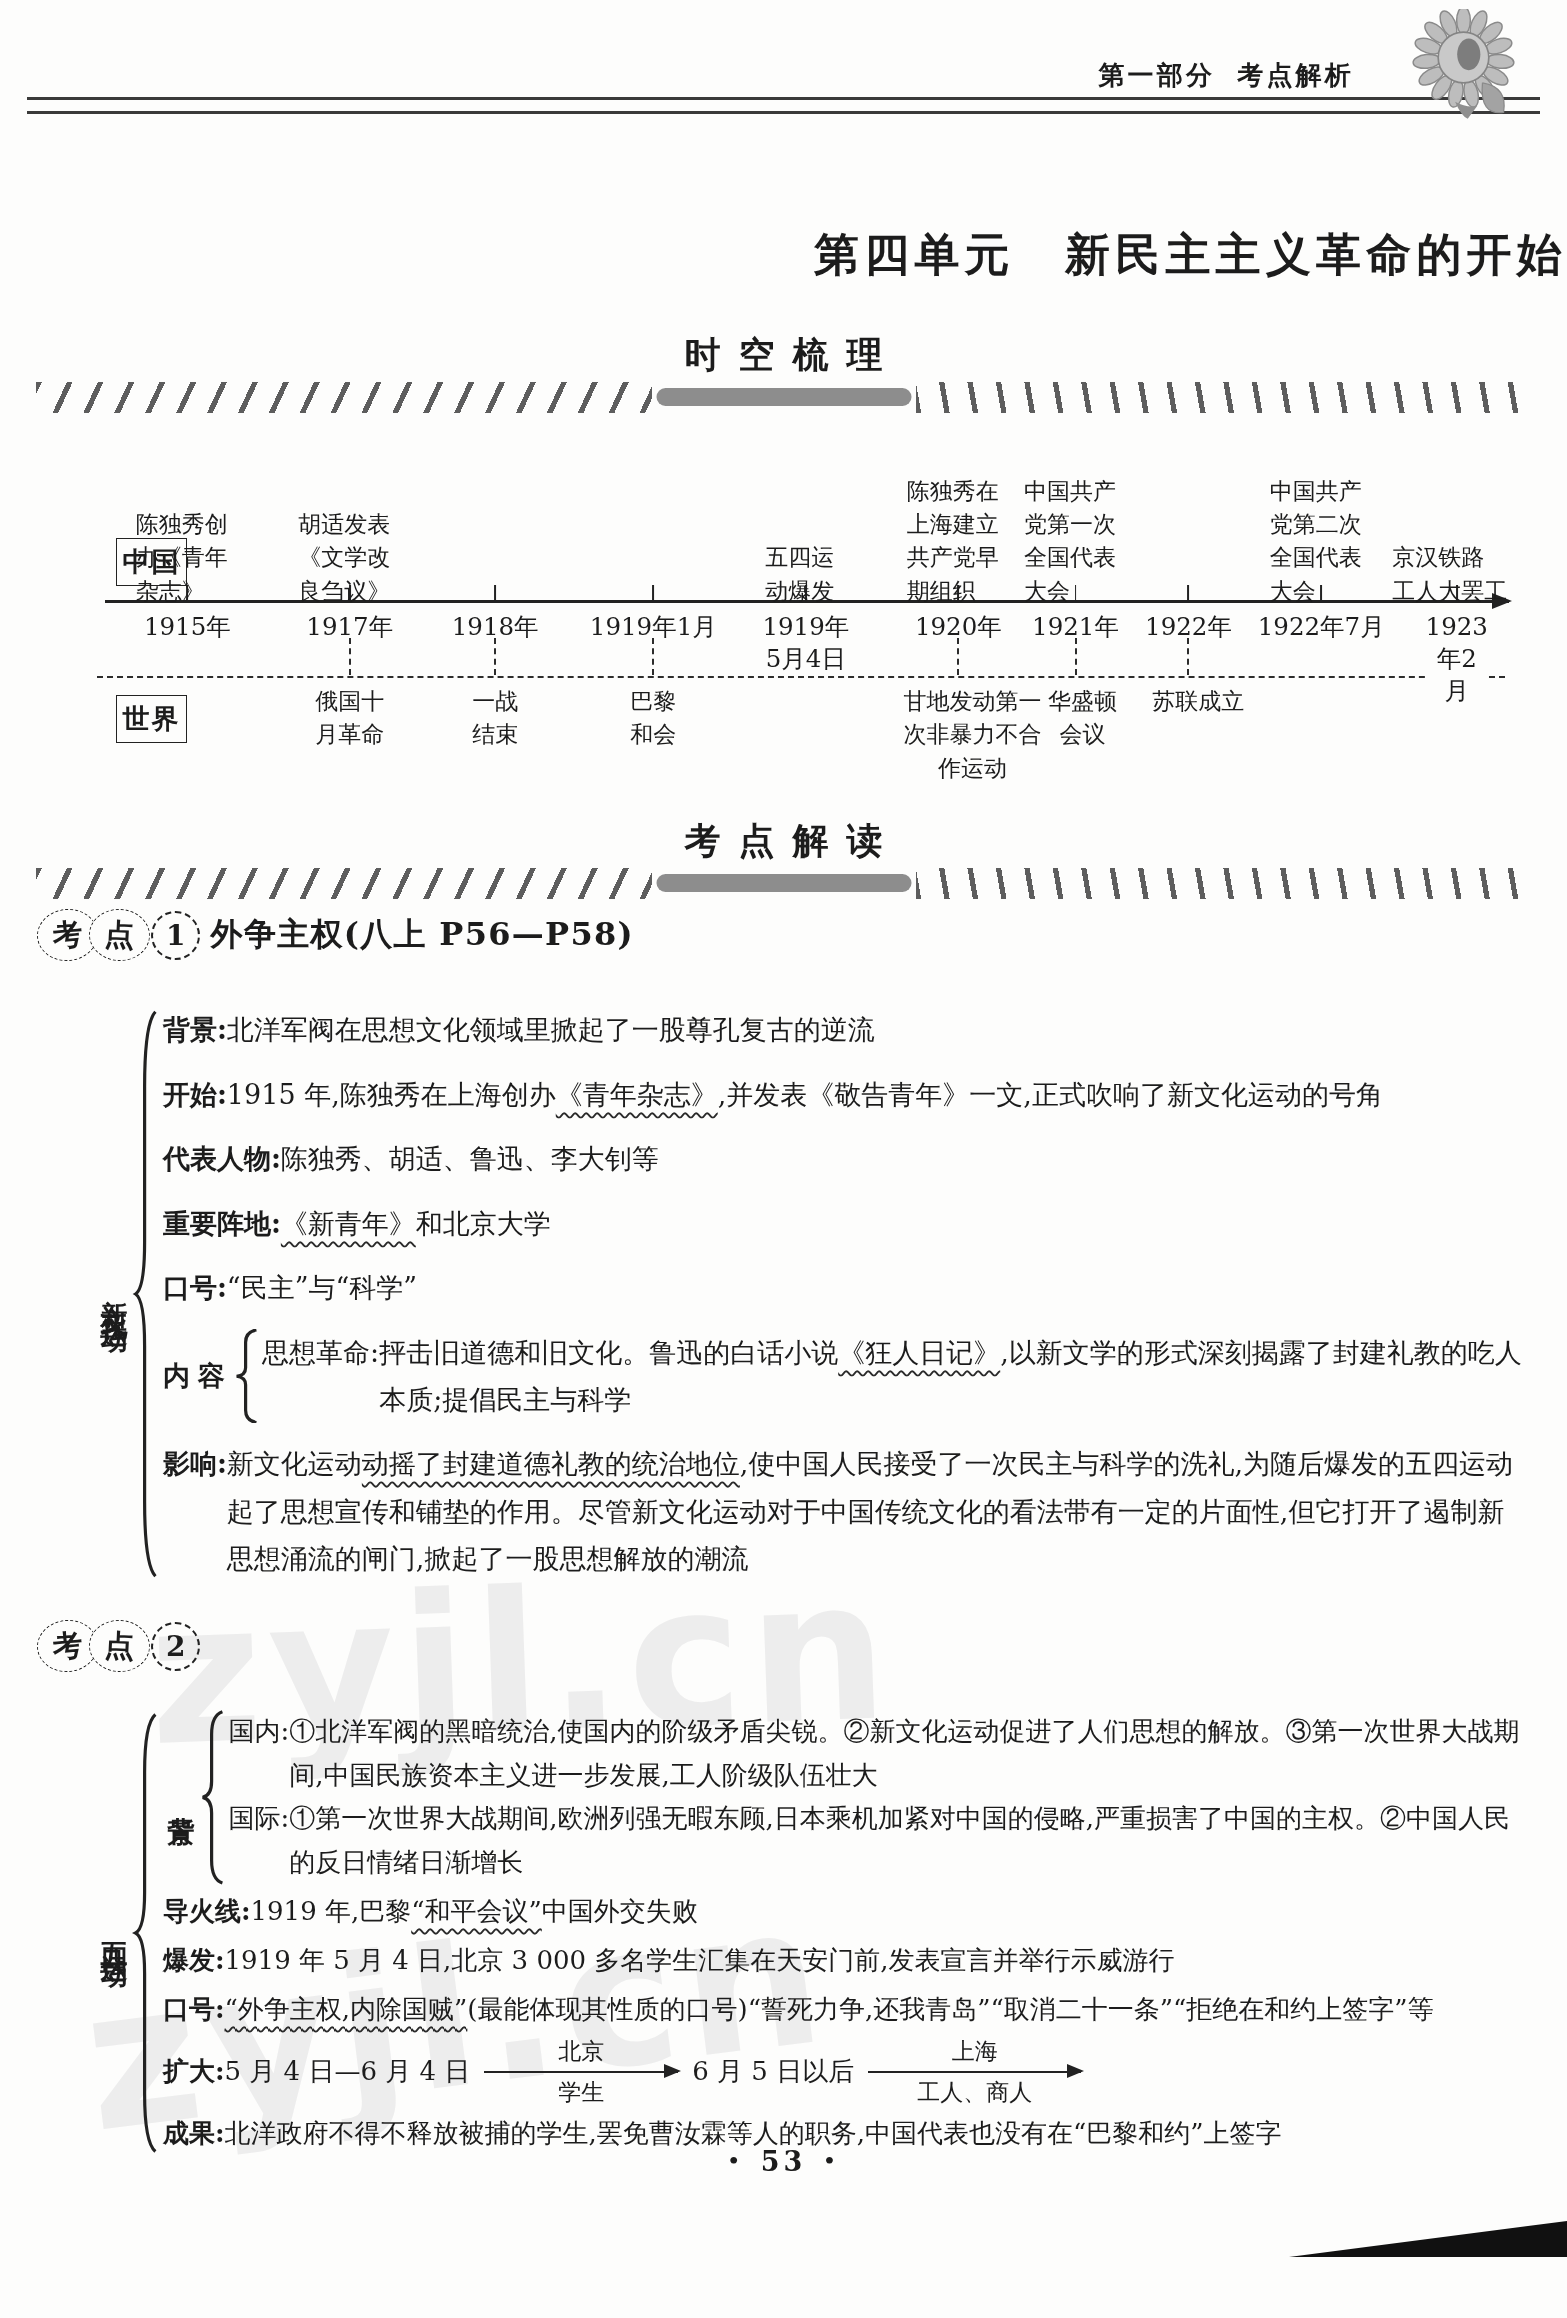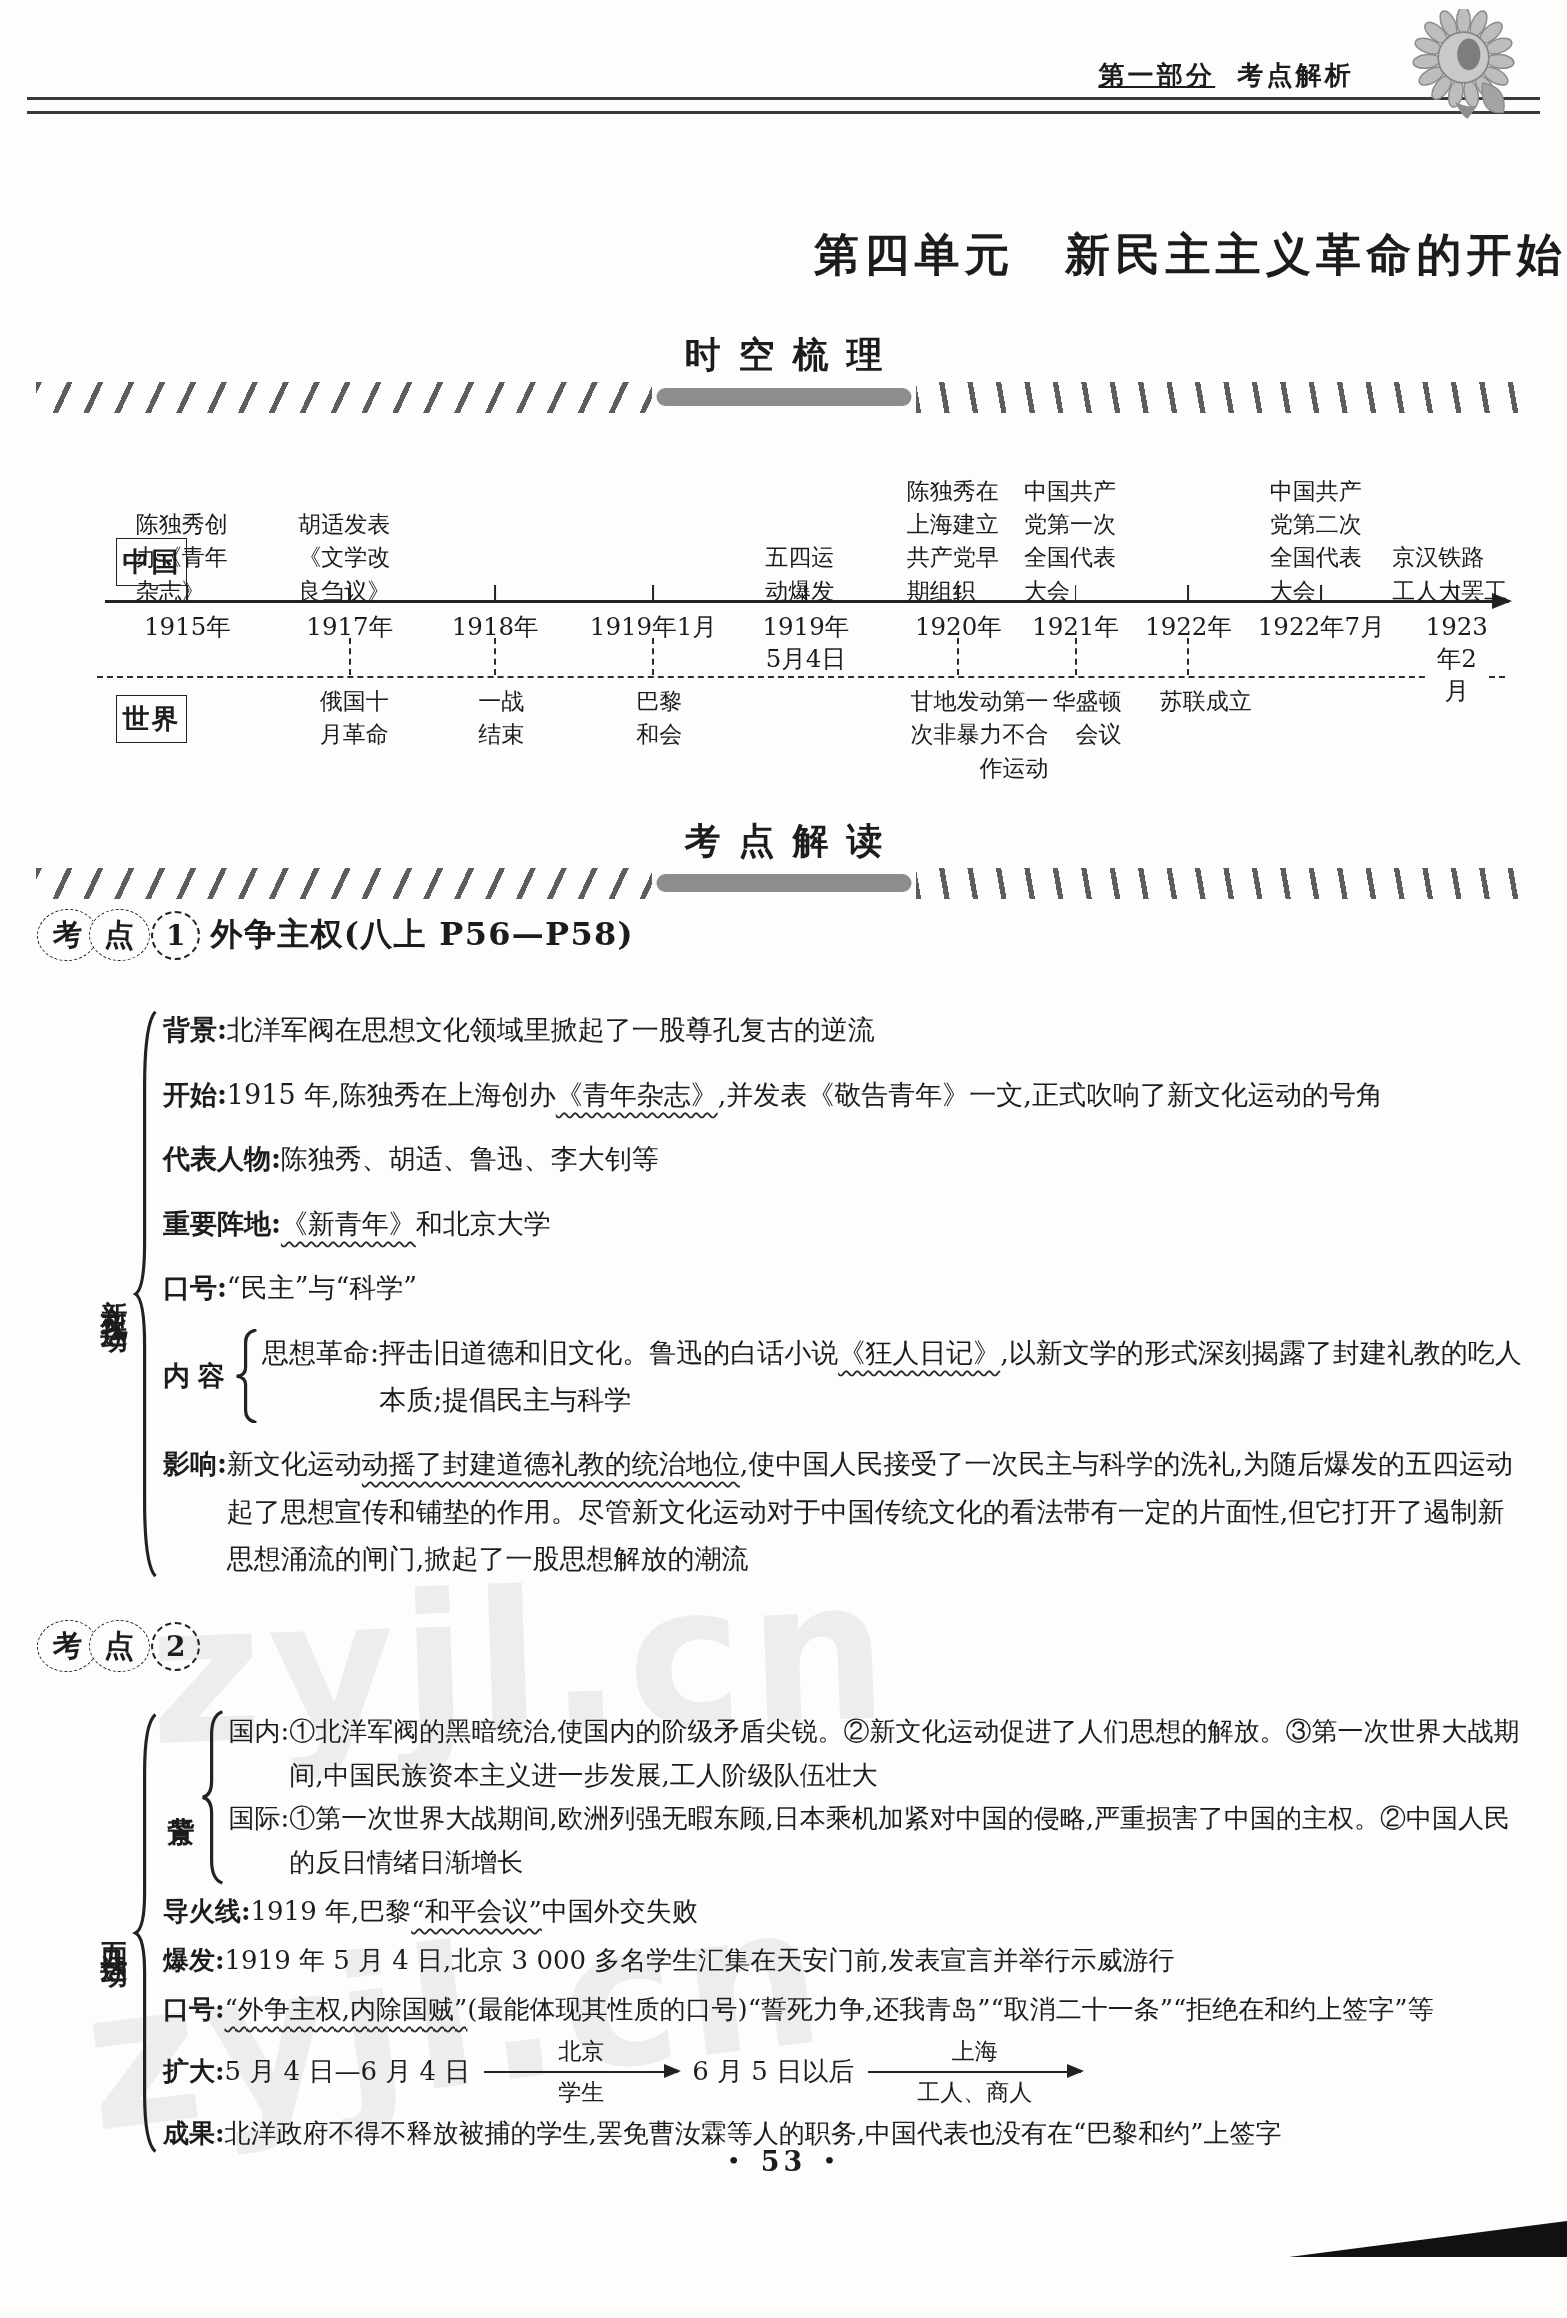--- a/index.html
+++ b/index.html
@@ -45,21 +45,21 @@
   .tl-dashed{position:absolute;left:0;right:3.9px;top:234px;border-top:2.6px dashed #2c2c2c;}
   .tl-box{position:absolute;left:19.4px;border:1.9px solid #222;background:#fdfdfc;
           font-size:27px;font-weight:600;padding:5.2px 5.2px;letter-spacing:1.9px;}
   #china-box{top:96px;} #world-box{top:253px;}
   .tick{position:absolute;top:143px;width:1.9px;height:16px;background:#222;transform:translateX(-50%);}
   .tl-date{position:absolute;top:169px;transform:translateX(-50%);font-size:24.5px;
            white-space:pre-line;text-align:center;line-height:1.3;background:#fdfdfc;}
   .cn-ev{position:absolute;bottom:189px;transform:translateX(-50%);font-size:23px;
          line-height:1.45;white-space:pre-line;text-align:left;}
   .wd-ev{position:absolute;top:243px;transform:translateX(-50%);font-size:23px;
-         line-height:1.45;white-space:pre-line;text-align:right;}
+         line-height:1.45;white-space:pre-line;text-align:center;}
   .conn{position:absolute;top:196px;height:37px;border-left:2.6px dashed #2c2c2c;transform:translateX(-50%);}
 
   
   .kd-head{position:absolute;left:37px;display:flex;align-items:center;}
   #kd1-head{top:909px;} #kd2-head{top:1620px;}
   .kd-badge-char{display:inline-flex;align-items:center;justify-content:center;
       border:1.9px dashed #222;border-radius:50%;width:59px;height:50px;
       font-size:30px;font-weight:bold;background:#fdfdfc;}
   .kd-badge-char.c1{transform:rotate(-5deg);}
   .kd-badge-char.c2{margin-left:-9px;transform:rotate(3deg);}
@@ -112,21 +112,21 @@
 </style>
 </head>
 <body>
 
 <div class="page">
 
   <div class="wm" id="wm1">zyjl.cn</div>
   <div class="wm" id="wm2">zyjl.cn</div>
 
   <div class="header-label">
-    <span style="margin-left:8px;text-decoration:underline;">第一部分</span><span>考点解析</span>
+    <span style="margin-left:8px;">第一部分</span><span>考点解析</span>
   </div>
   <div class="header-rule" id="rule1"></div>
   <div class="header-rule" id="rule2"></div>
   <svg class="logo" viewBox="0 0 100 110" aria-hidden="true">
     <g stroke="#8a8a8a" stroke-width="1.4" fill="#bdbdbd">
       <ellipse cx="50" cy="11" rx="6.5" ry="13" transform="rotate(0 50 46)"></ellipse>
       <ellipse cx="50" cy="11" rx="6.5" ry="13" transform="rotate(24 50 46)"></ellipse>
       <ellipse cx="50" cy="11" rx="6.5" ry="13" transform="rotate(48 50 46)"></ellipse>
       <ellipse cx="50" cy="11" rx="6.5" ry="13" transform="rotate(72 50 46)"></ellipse>
       <ellipse cx="50" cy="11" rx="6.5" ry="13" transform="rotate(96 50 46)"></ellipse>

